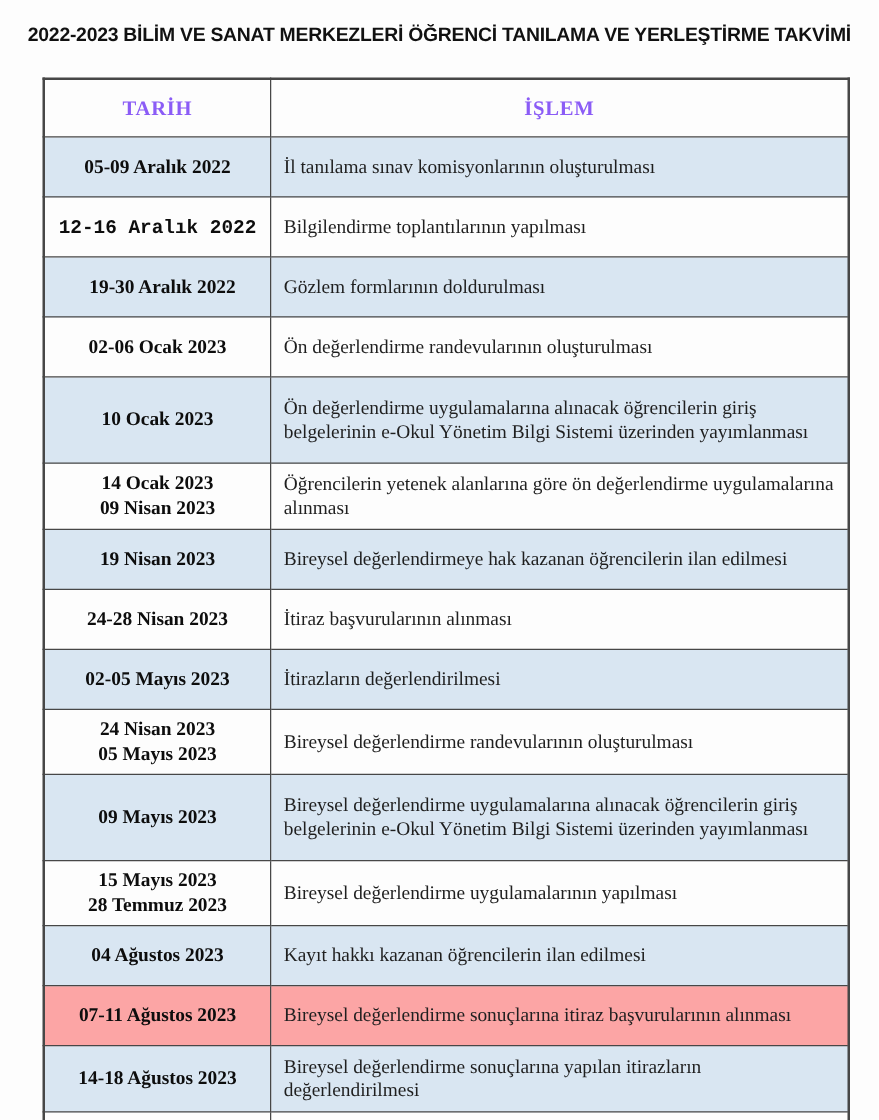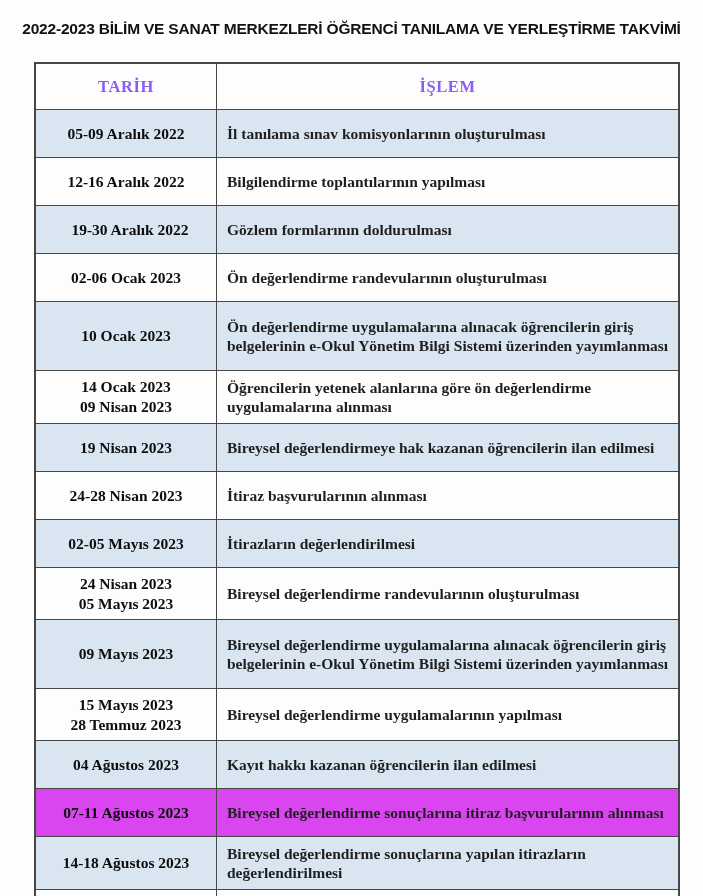--- a/index.html
+++ b/index.html
@@ -60,21 +60,20 @@
     line-height: 20px;
     color: #0d0d0d;
     padding: 2px 4px;
   }
   td.islem-cell {
     text-align: left;
     font-size: 15.5px;
     line-height: 19.5px;
     color: #1f1f1f;
     padding: 3px 6px 3px 10px;
-    font-weight: bold;
   }
 </style>
 </head>
 <body>
 
 <div class="page">
 
   <div class="doc-title">2022-2023 BİLİM VE SANAT MERKEZLERİ ÖĞRENCİ TANILAMA VE YERLEŞTİRME TAKVİMİ</div>
 
   <table class="schedule">
@@ -85,21 +84,21 @@
       </tr>
     </thead>
     <tbody>
         <tr style="background: rgb(217, 230, 242);">
           <td class="date-cell" style="height: 43px;">
             <div>05-09 Aralık 2022</div>
           </td>
           <td class="islem-cell">İl tanılama sınav komisyonlarının oluşturulması</td>
         </tr>
         <tr style="background: rgb(253, 253, 253);">
-          <td class="date-cell" style="height: 43px;">
+          <td class="date-cell" style="height: 43px; font-family: Liberation Mono, monospace;">
             <div>12-16 Aralık 2022</div>
           </td>
           <td class="islem-cell">Bilgilendirme toplantılarının yapılması</td>
         </tr>
         <tr style="background: rgb(217, 230, 242);">
           <td class="date-cell" style="height: 43px; padding-left: 12px;">
             <div>19-30 Aralık 2022</div>
           </td>
           <td class="islem-cell">Gözlem formlarının doldurulması</td>
         </tr>
@@ -159,21 +158,21 @@
             <div>28 Temmuz 2023</div>
           </td>
           <td class="islem-cell">Bireysel değerlendirme uygulamalarının yapılması</td>
         </tr>
         <tr style="background: rgb(217, 230, 242);">
           <td class="date-cell" style="height: 43px;">
             <div>04 Ağustos 2023</div>
           </td>
           <td class="islem-cell">Kayıt hakkı kazanan öğrencilerin ilan edilmesi</td>
         </tr>
-        <tr style="background: #d946ef; padding-left: 28px;">
+        <tr style="background: #fca5a5; padding-left: 28px;">
           <td class="date-cell" style="height: 43px;">
             <div>07-11 Ağustos 2023</div>
           </td>
           <td class="islem-cell">Bireysel değerlendirme sonuçlarına itiraz başvurularının alınması</td>
         </tr>
         <tr style="background: rgb(217, 230, 242);">
           <td class="date-cell" style="height: 48px;">
             <div>14-18 Ağustos 2023</div>
           </td>
           <td class="islem-cell">Bireysel değerlendirme sonuçlarına yapılan itirazların değerlendirilmesi</td>

